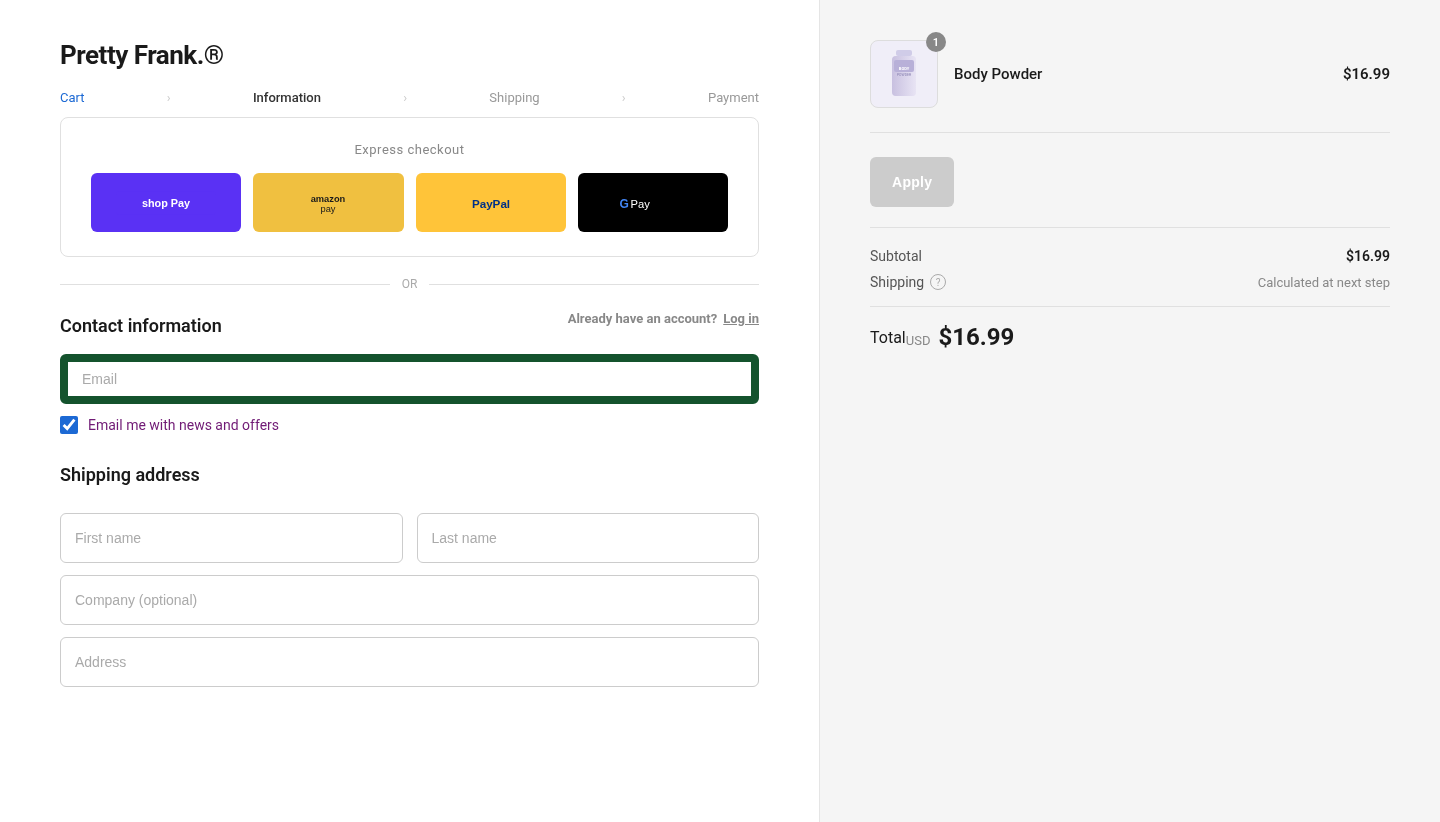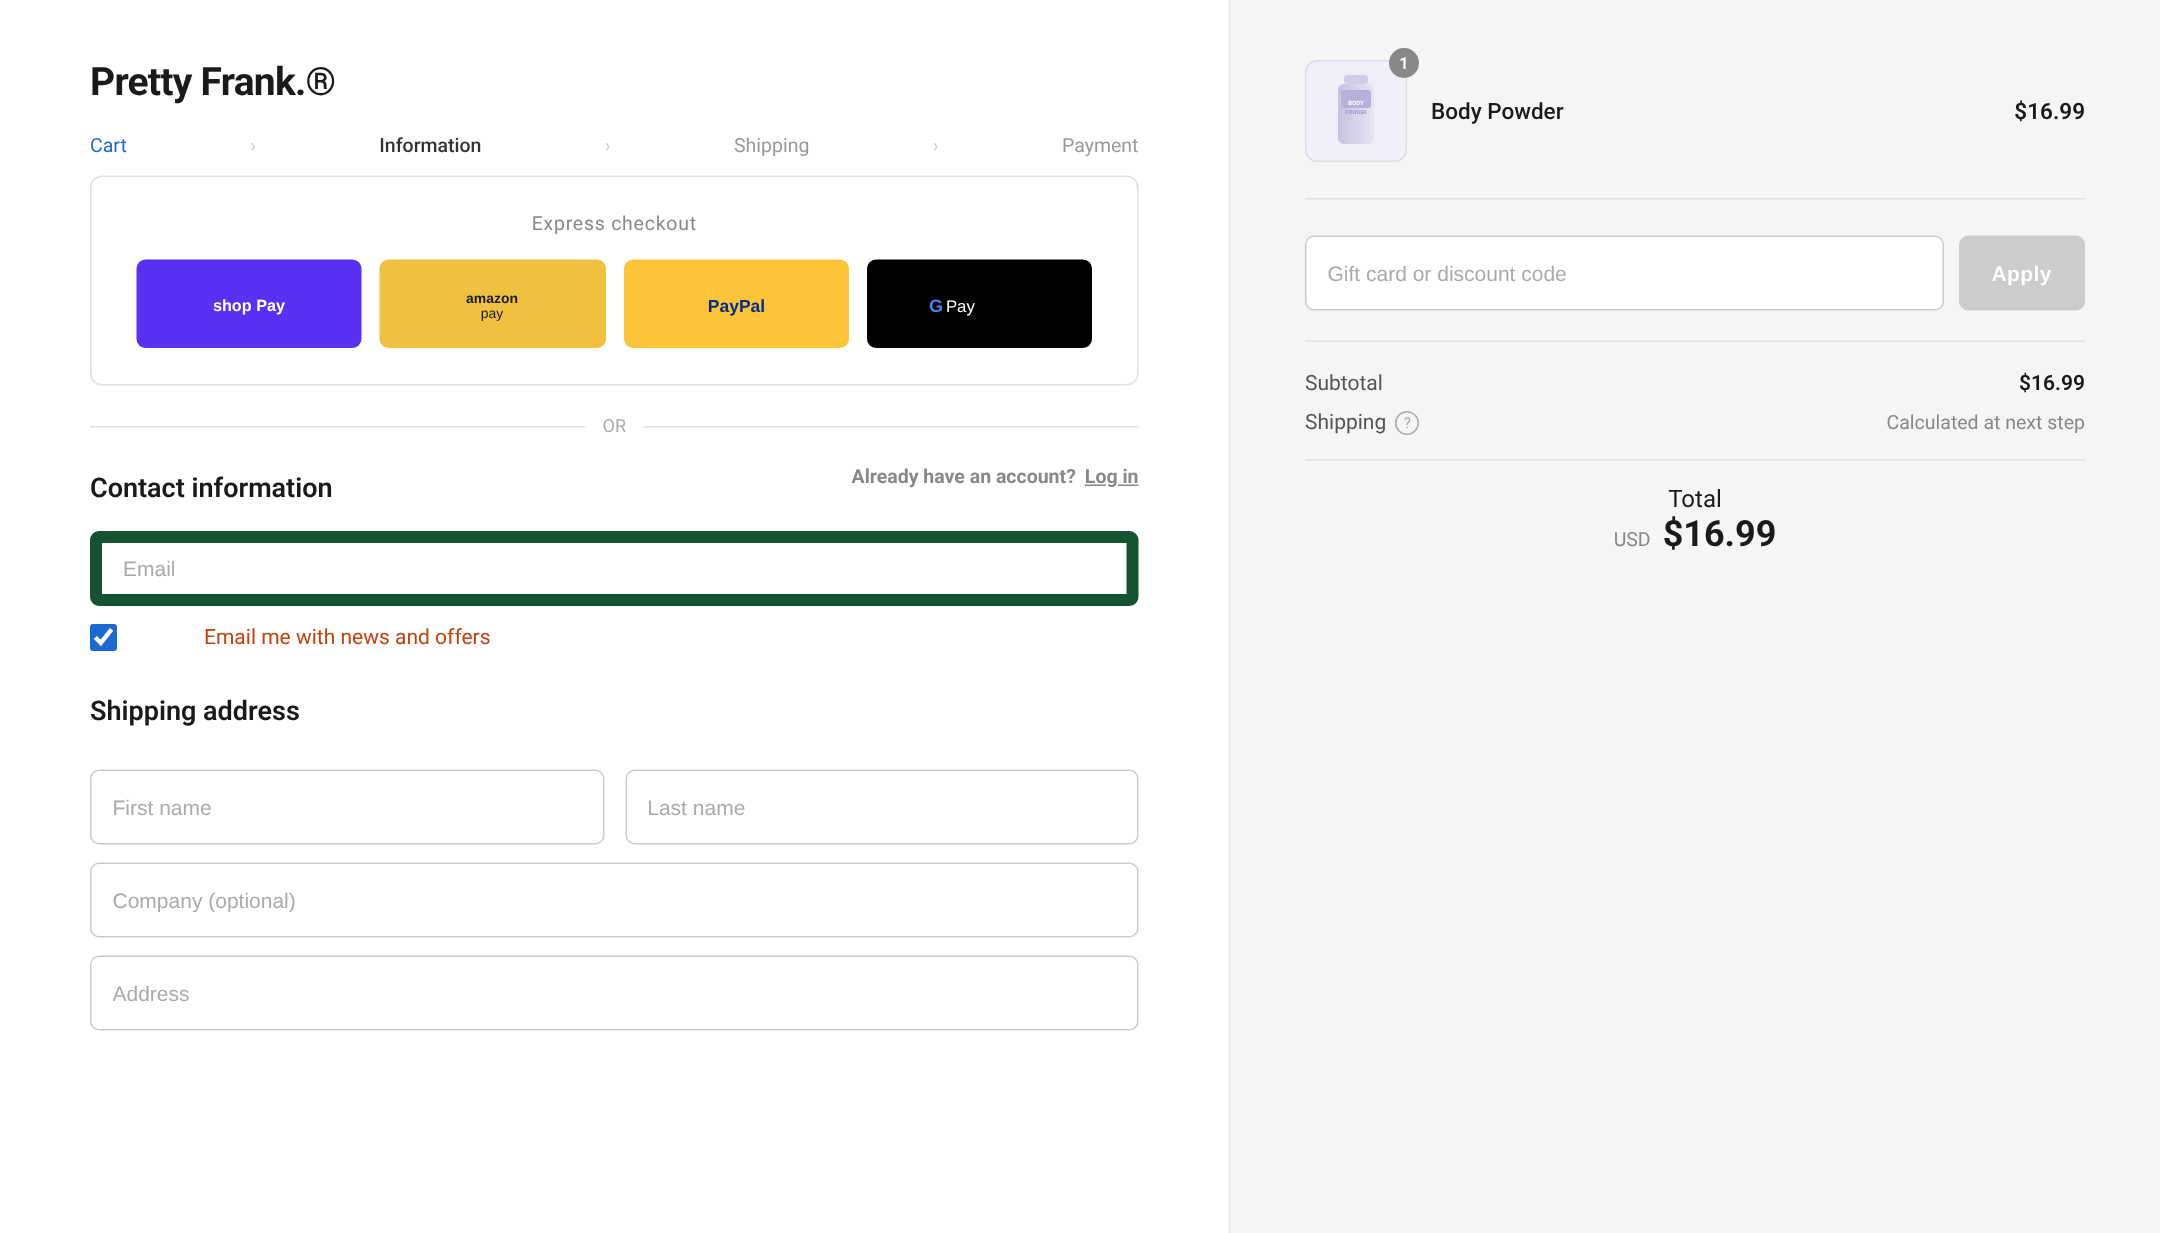--- a/index.html
+++ b/index.html
@@ -158,22 +158,21 @@
       margin-top: 12px;
     }
     .checkbox-input {
       width: 18px;
       height: 18px;
       accent-color: #1c69d4;
       cursor: pointer;
     }
     .checkbox-label {
       font-size: 14px;
-      color: #c2410c;
-      margin-left: 48px;
+      color: #701a75;
     }
     .shipping-section {
       margin-top: 30px;
     }
     .name-row {
       display: flex;
       gap: 14px;
       margin-bottom: 12px;
     }
     .name-row .input-field {
@@ -305,21 +304,20 @@
     .divider-line {
       border: none;
       border-top: 1px solid #e0e0e0;
       margin: 16px 0;
     }
     .total-row {
       display: flex;
       align-items: center;
       justify-content: flex-start;
       margin-top: 8px;
-      flex-direction: column;
     }
     .total-label {
       font-size: 16px;
       color: #1a1a1a;
       font-weight: 400;
     }
     .total-right {
       display: flex;
       align-items: baseline;
       gap: 8px;
@@ -451,21 +449,20 @@
             </defs>
           </svg>
         </div>
         <div class="product-badge">1</div>
       </div>
       <div class="product-name">Body Powder</div>
       <div class="product-price">$16.99</div>
     </div>
 
     <div class="discount-row">
-      <input type="text" class="discount-input" placeholder="Gift card or discount code" style="">
       <button class="apply-btn">Apply</button>
     </div>
 
     <div class="price-row">
       <span class="price-label">Subtotal</span>
       <span class="price-value">$16.99</span>
     </div>
 
     <div class="price-row">
       <span class="price-label price-label-with-icon">

